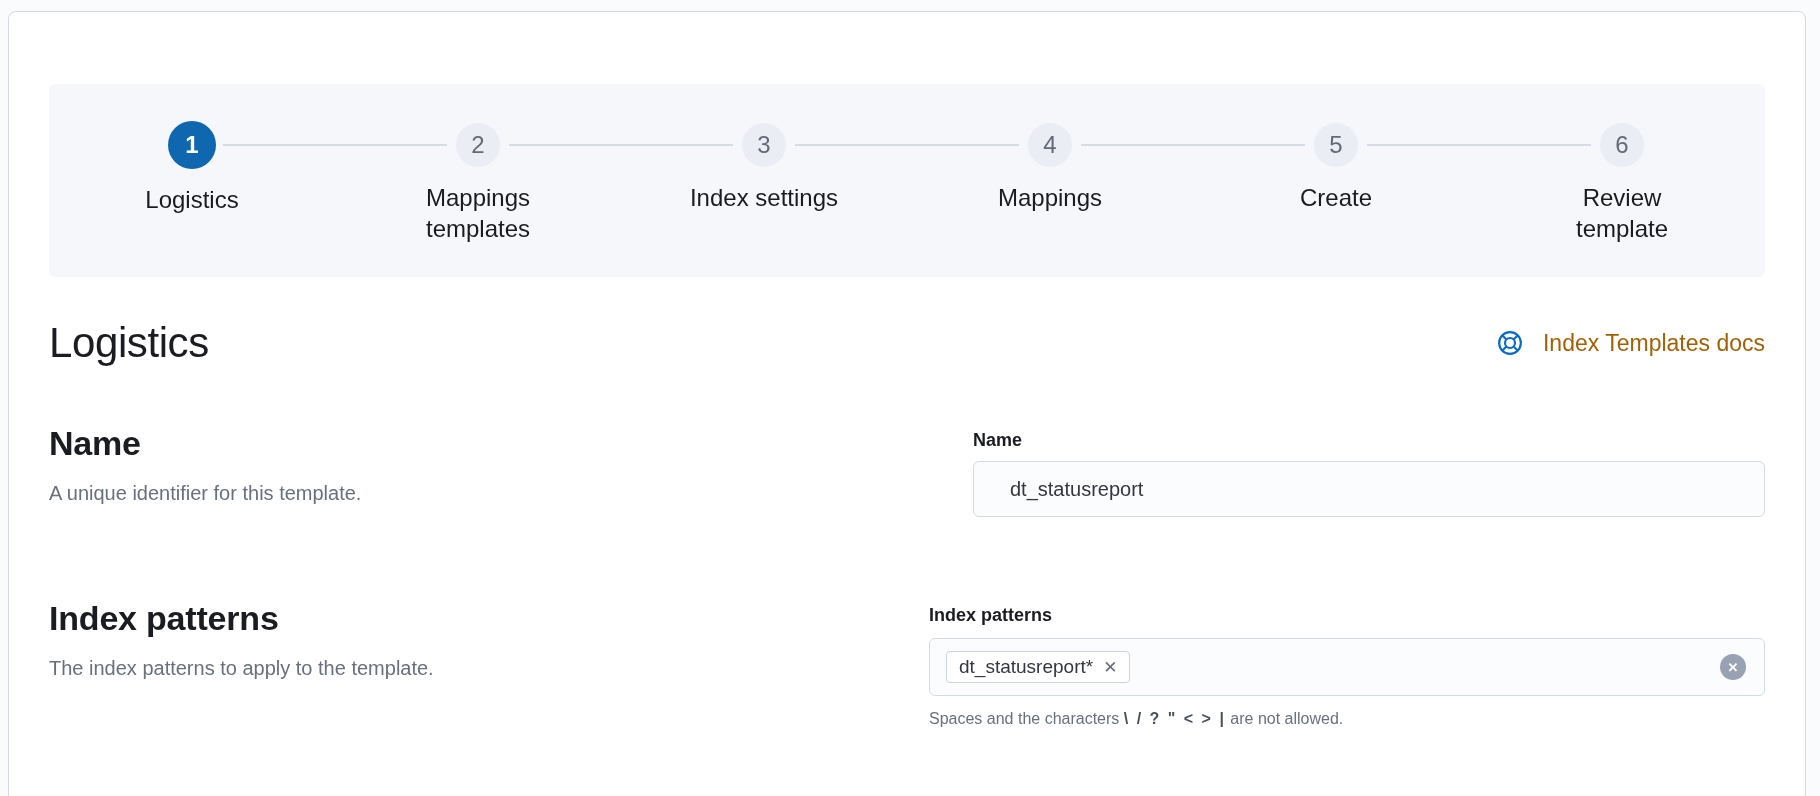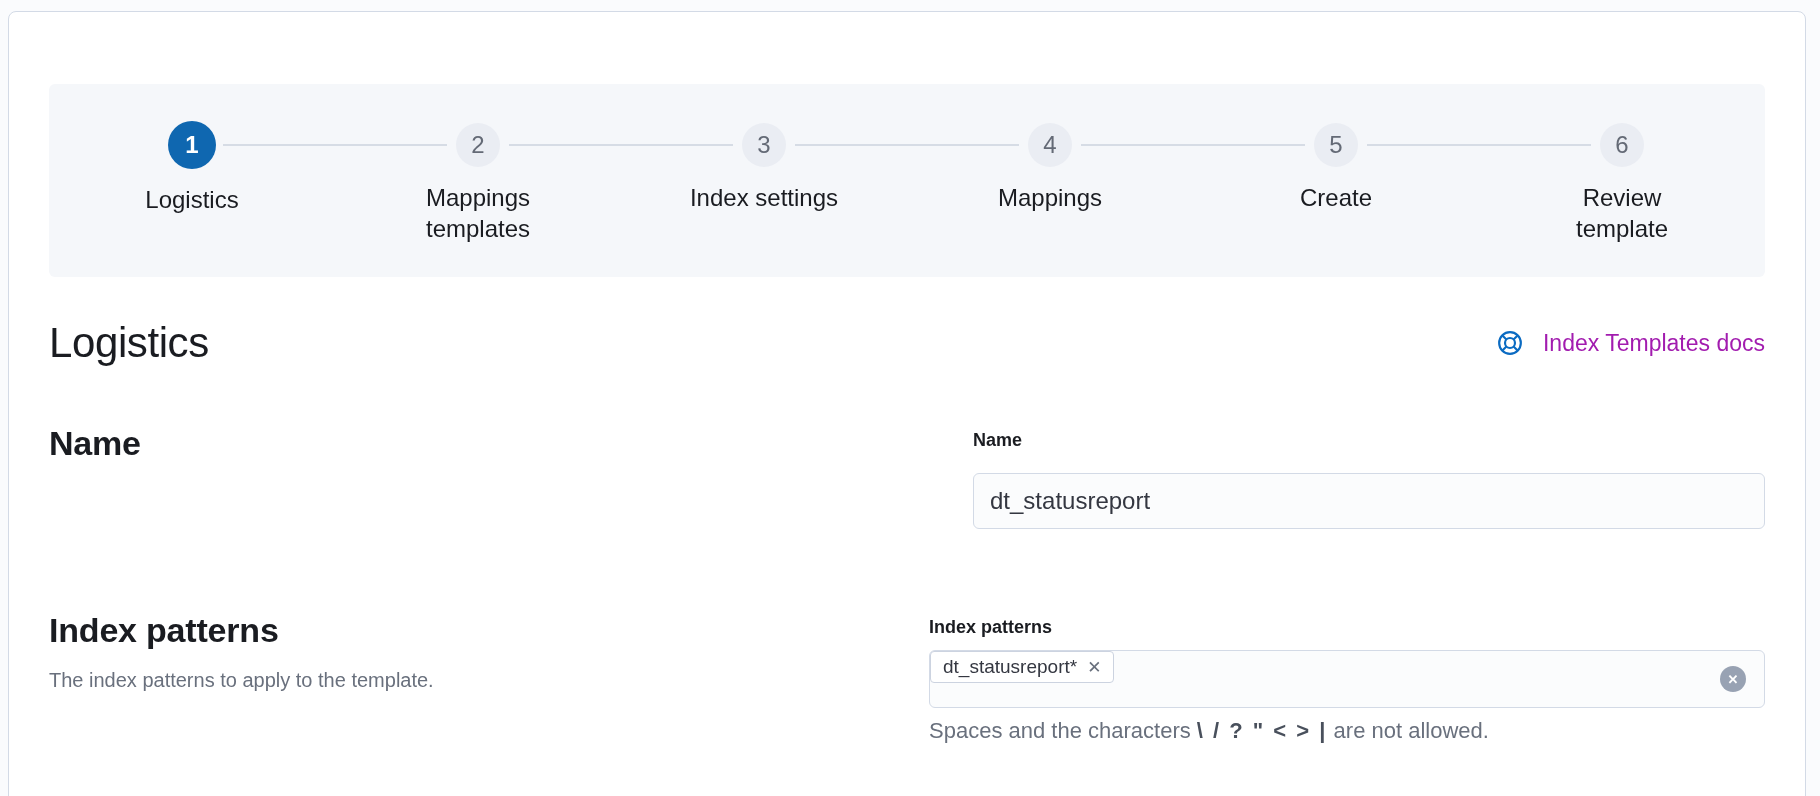--- a/index.html
+++ b/index.html
@@ -92,21 +92,21 @@
   }
   .section-title {
     font-size: 42px;
     font-weight: 400;
     letter-spacing: -0.4px;
   }
   .docs-link {
     display: inline-flex;
     align-items: center;
     gap: 20px;
-    color: #a21caf;
+    color: #a16207;
     font-size: 23px;
     text-decoration: none;
     cursor: pointer;
   }
   .docs-link svg { display: block; }
   
   .form-row {
     display: grid;
     grid-template-columns: 880px 1fr;
   }
@@ -125,43 +125,43 @@
     color: #69707d;
   }
   .field { padding-top: 6px; }
   .field-label {
     font-size: 18px;
     font-weight: 700;
     color: #1a1c21;
     line-height: 22px;
   }
   .text-input {
-    margin-top: 22px;
+    margin-top: 10px;
     width: 100%;
     height: 56px;
     background: #fbfcfd;
     border: 1px solid #d3dae6;
     border-radius: 6px;
-    padding: 0 16px;
-    font-size: 24px;
+    padding: 0 36px;
+    font-size: 20px;
     color: #343741;
     font-family: inherit;
     outline: none;
   }
   .combo-box {
     margin-top: 12px;
     position: relative;
     width: 100%;
     height: 58px;
     background: #fbfcfd;
     border: 1px solid #d3dae6;
     border-radius: 6px;
     display: flex;
-    align-items: flex-start;
-    padding: 0 60px 0 0;
+    align-items: center;
+    padding: 0 60px 0 16px;
   }
   .combo-tag {
     display: inline-flex;
     align-items: center;
     gap: 10px;
     height: 32px;
     padding: 0 12px;
     background: #ffffff;
     border: 1px solid #ccd3e0;
     border-radius: 4px;
@@ -186,21 +186,21 @@
     font-size: 13px;
     font-weight: 700;
     display: flex;
     align-items: center;
     justify-content: center;
     border: none;
     cursor: pointer;
   }
   .help-text {
     margin-top: 11px;
-    font-size: 22px;
+    font-size: 16px;
     color: #69707d;
     line-height: 24px;
   }
   .help-text strong {
     font-weight: 700;
     color: #49505c;
     letter-spacing: 2px;
   }
 </style>
 </head>
@@ -246,20 +246,21 @@
           <path d="M5 5l3.7 3.7M19 5l-3.7 3.7M5 19l3.7-3.7M19 19l-3.7-3.7"></path>
         </svg>
       </span>
       <span>Index Templates docs</span>
     </a>
   </div>
 
   <div class="form-row row-1">
     <div>
       <h3 class="group-title">Name</h3>
+      <p class="group-desc">A unique identifier for this template.</p>
     </div>
     <div class="field">
       <div class="field-label">Name</div>
       <input class="text-input" type="text" value="dt_statusreport" style="">
     </div>
   </div>
 
   <div class="form-row row-2">
     <div>
       <h3 class="group-title">Index patterns</h3>

